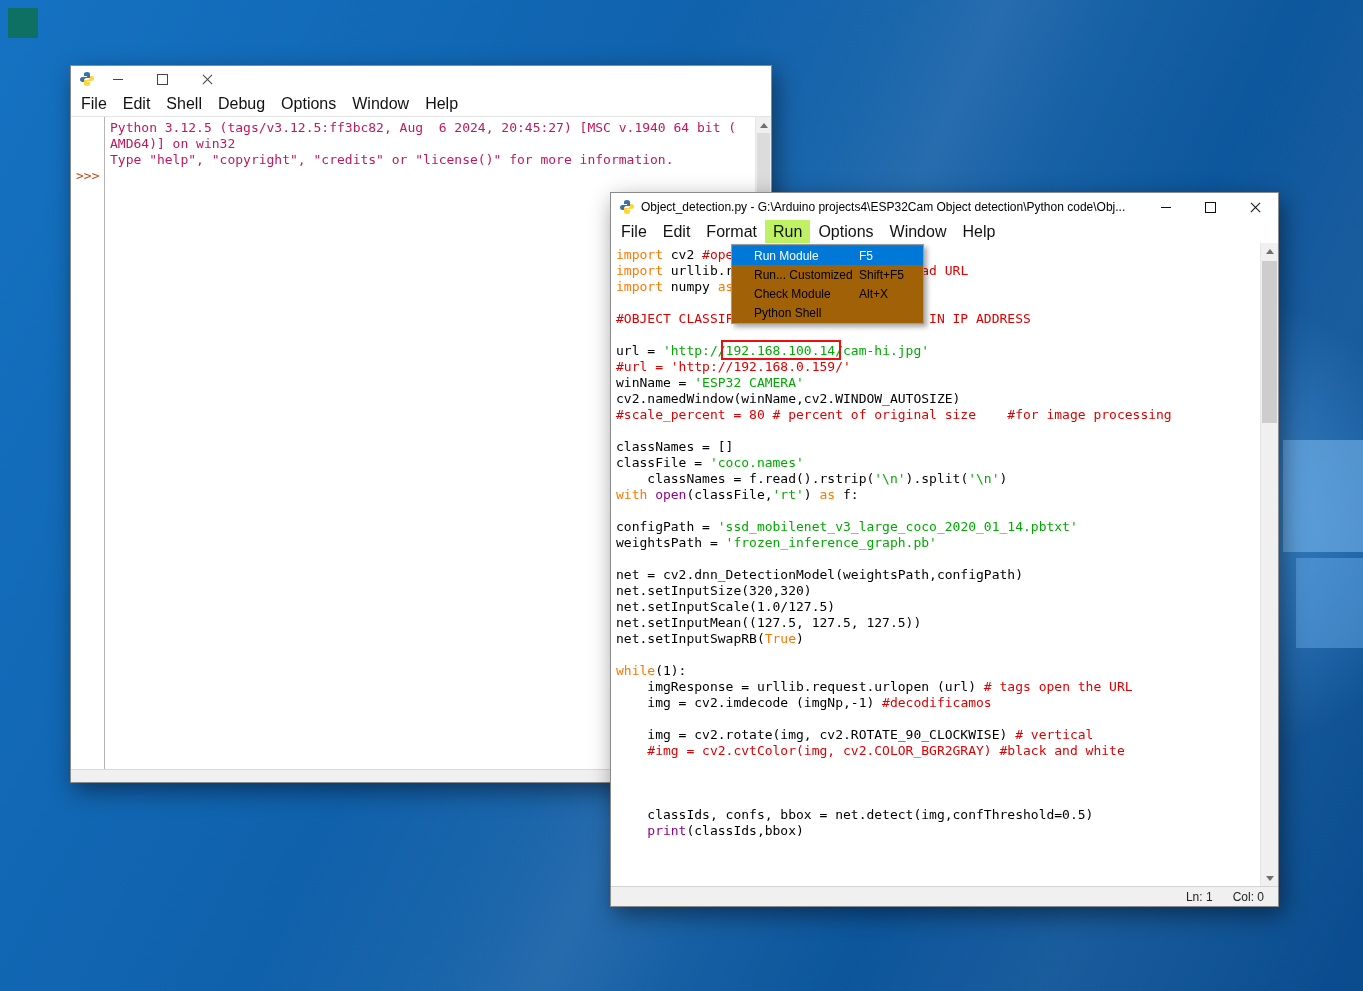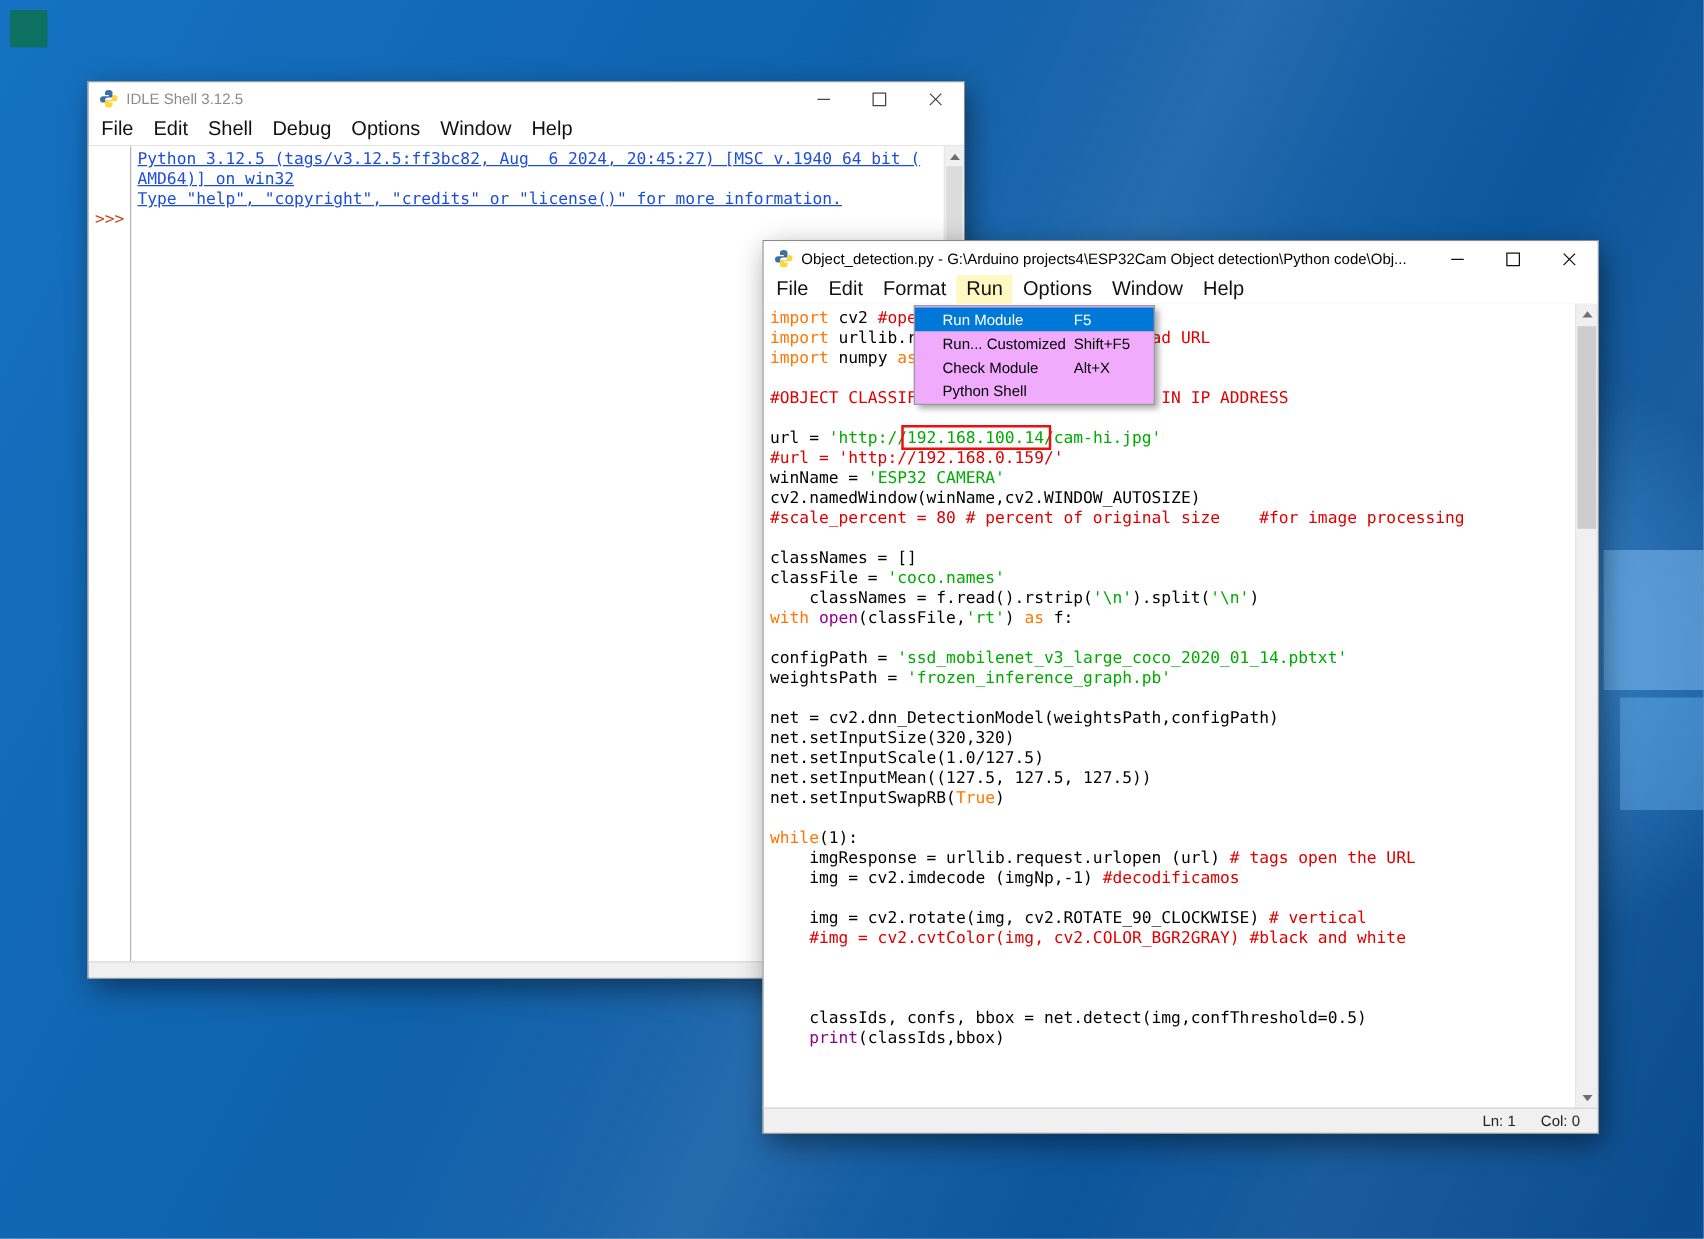--- a/index.html
+++ b/index.html
@@ -29,31 +29,31 @@
   .cbtn{width:45px;display:flex;align-items:center;justify-content:center;color:#444;}
   .active-win .cbtn{color:#111;}
   .min-glyph{width:10px;height:1px;background:currentColor;}
   .max-glyph{width:9px;height:9px;border:1px solid currentColor;}
   .x-glyph{position:relative;width:11px;height:11px;}
   .x-glyph::before,.x-glyph::after{content:"";position:absolute;left:-1px;top:5px;width:13px;height:1.2px;background:currentColor;}
   .x-glyph::before{transform:rotate(45deg);}
   .x-glyph::after{transform:rotate(-45deg);}
   .menubar{display:flex;align-items:center;font-size:16px;background:#fff;border-bottom:1px solid #e4e4e4;padding-left:2px;}
   .menu-item{padding:3px 8px;color:#111;}
-  .menu-item.open{background:#fef9c3;}
+  .menu-item.open{background:#bef264;}
 
   
   #shell-window{left:70px;top:65px;width:700px;height:716px;z-index:1;}
   #shell-window .titlebar{height:26px;}
   #shell-window .menubar{height:24px;}
   .shell-body{position:absolute;left:0;top:51px;right:15px;bottom:12px;background:#fff;overflow:hidden;}
   .shell-margin{position:absolute;left:0;top:0;bottom:0;width:33px;border-right:1px solid #b5b5b5;background:#fff;}
   .shell-prompt{position:absolute;left:5px;top:51px;font:13px/16px "DejaVu Sans Mono",monospace;color:var(--prompt);}
   .shell-text{position:absolute;left:34px;top:0;right:0;bottom:0;padding:3px 0 0 5px;
-    font:13px/16px "DejaVu Sans Mono",monospace;white-space:pre;color:#1d4ed8;text-decoration:underline;}
+    font:13px/16px "DejaVu Sans Mono",monospace;white-space:pre;color:#be185d;}
   .sline{height:16px;white-space:pre;}
   .shell-status{position:absolute;left:0;right:0;bottom:0;height:12px;background:#f0f0f0;border-top:1px solid #dadada;}
   .shell-scroll{position:absolute;right:0;top:51px;bottom:12px;width:15px;background:#f0f0f0;}
 
   
   #editor-window{left:610px;top:192px;width:667px;height:713px;z-index:2;}
   #editor-window .titlebar{height:28px;}
   #editor-window .menubar{height:22px;}
   .code-wrap{position:absolute;left:0;top:50px;right:17px;bottom:19px;overflow:hidden;background:#fff;
     font:13px/16px "DejaVu Sans Mono",monospace;padding:4px 0 0 5px;}
@@ -70,21 +70,21 @@
   .scrollbar{position:absolute;right:0;top:50px;bottom:19px;width:17px;background:#f0f0f0;border-left:1px solid #e6e6e6;}
   .sb-arrow{position:absolute;left:0;right:0;height:17px;display:flex;align-items:center;justify-content:center;}
   .sb-up{top:0;} .sb-down{bottom:0;}
   .tri-up{width:0;height:0;border-left:4px solid transparent;border-right:4px solid transparent;border-bottom:5px solid #6f6f6f;}
   .tri-down{width:0;height:0;border-left:4px solid transparent;border-right:4px solid transparent;border-top:5px solid #6f6f6f;}
   .sb-thumb{position:absolute;left:1px;right:1px;background:#cdcdcd;}
   #editor-thumb{top:18px;height:162px;}
   #shell-thumb{top:16px;bottom:16px;left:1px;right:1px;background:#dcdcdc;}
 
   
-  .dropdown{position:absolute;left:120px;top:51px;width:191px;background:#f0abfc;border:1px solid #9a9a9a;
+  .dropdown{position:absolute;left:120px;top:51px;width:191px;background:#a16207;border:1px solid #9a9a9a;
     box-shadow:3px 3px 5px rgba(0,0,0,.35);z-index:60;font-size:12px;padding:1px 0;}
   .dd-item{height:19px;display:flex;align-items:center;position:relative;padding-left:22px;color:#000;}
   .dd-item .shortcut{position:absolute;left:127px;}
   .dd-item.selected{background:var(--sel);color:#fff;}
 </style>
 </head>
 <body>
 
 <div class="beam"></div>
 <div class="beam2"></div>
@@ -94,21 +94,20 @@
 <div class="desktop-accent"></div>
 
 <div class="window inactive" id="shell-window">
   <div class="titlebar">
     <span class="app-icon">
       <svg viewBox="0 0 16 16" width="16" height="16">
         <path fill="#3a72a8" d="M8 1C6 1 5 1.8 5 3v2h3v1H3.5C2 6 1 7 1 8.5 1 10 2 11 3.5 11H5V9.5C5 8 6 7 7.5 7H11V3c0-1.2-1-2-3-2z"></path>
         <path fill="#ffd43b" d="M8 15c2 0 3-.8 3-2v-2H8v-1h4.5c1.5 0 2.5-1 2.5-2.5C15 6 14 5 12.5 5H11v1.5C11 8 10 9 8.5 9H5v4c0 1.2 1 2 3 2z"></path>
       </svg>
     </span>
-    <span class="title">IDLE Shell 3.12.5</span>
     <span class="caption-buttons">
       <span class="cbtn">
           <span class="min-glyph"></span>
         </span>
       <span class="cbtn">
           <span class="max-glyph"></span>
         </span>
       <span class="cbtn">
           <span class="x-glyph"></span>
         </span>

